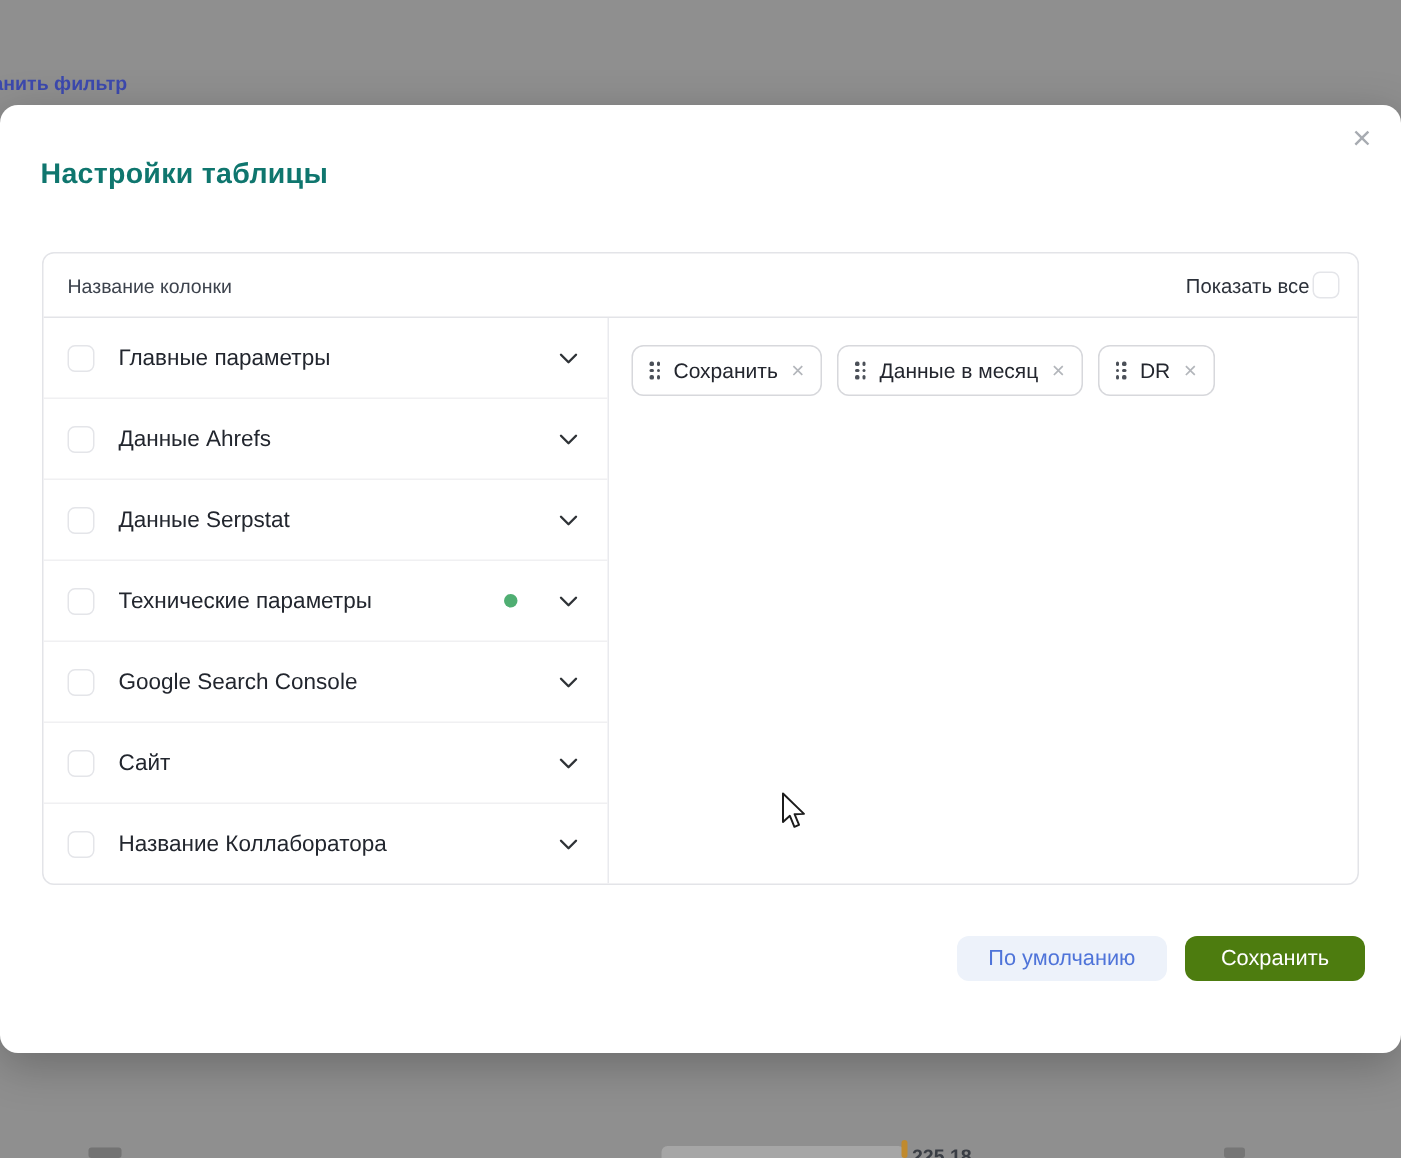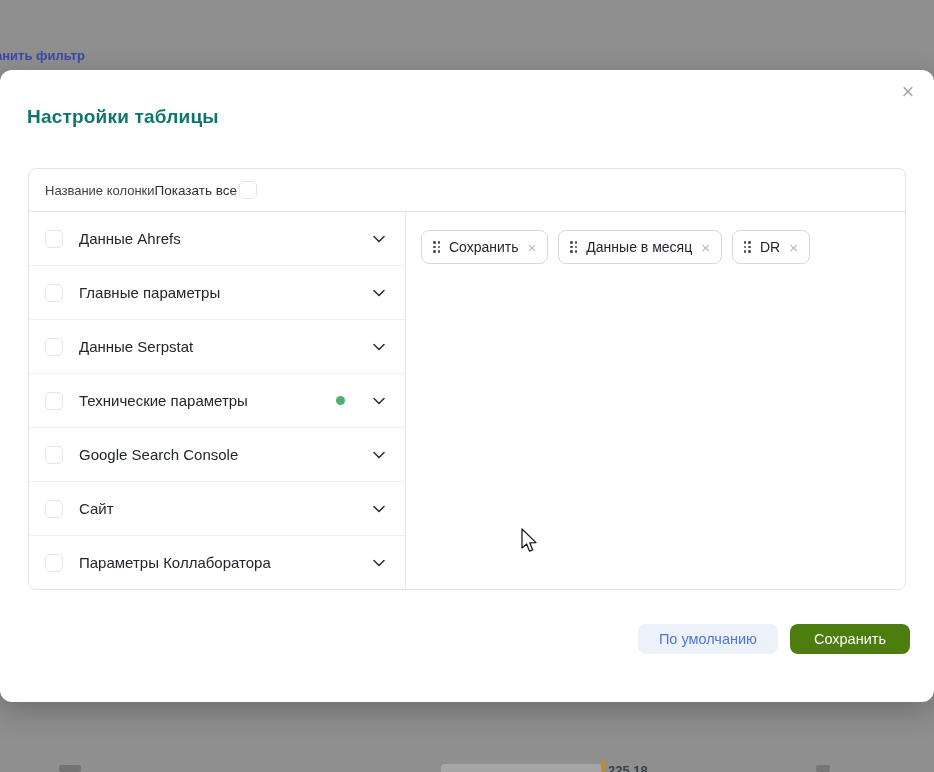--- a/index.html
+++ b/index.html
@@ -42,21 +42,21 @@
 
   
   .panel {
     position: absolute; left: 28px; top: 98px; width: 878px; height: 422px;
     border: 1px solid #e3e4e8; border-radius: 8px; overflow: hidden;
     display: flex; flex-direction: column; background: #fff;
   }
   .panel-header {
     height: 43px; flex: 0 0 43px;
     border-bottom: 1px solid #e3e4e8;
-    display: flex; align-items: center; 
+    display: flex; align-items: center; justify-content: space-between;
     padding: 0 12px 0 16px;
   }
   .panel-header-label { font-size: 13px; color: #3d434d; }
   .show-all { display: flex; align-items: center; gap: 2px; cursor: pointer; }
   .show-all-label { font-size: 13.5px; color: #2c313a; }
   .checkbox {
     width: 18px; height: 18px; border: 1.5px solid #e4e5e9; border-radius: 5px;
     background: #fff; flex: 0 0 18px;
   }
   .panel-body { flex: 1; display: flex; min-height: 0; }
@@ -127,29 +127,29 @@
         <span class="show-all-label">Показать все</span>
         <span class="checkbox"></span>
       </span>
     </div>
 
     <div class="panel-body">
       <div class="category-list">
 
         <div class="category-row">
           <span class="checkbox"></span>
+          <span class="category-label">Главные параметры</span>
+          <svg class="chevron" viewBox="0 0 16 16">
+              <polyline points="3,5.5 8,10.5 13,5.5" fill="none" stroke="#2f3337" stroke-width="1.6" stroke-linecap="round" stroke-linejoin="round"></polyline>
+            </svg>
+        </div>
+
+        <div class="category-row">
+          <span class="checkbox"></span>
           <span class="category-label">Данные Ahrefs</span>
-          <svg class="chevron" viewBox="0 0 16 16">
-              <polyline points="3,5.5 8,10.5 13,5.5" fill="none" stroke="#2f3337" stroke-width="1.6" stroke-linecap="round" stroke-linejoin="round"></polyline>
-            </svg>
-        </div>
-
-        <div class="category-row">
-          <span class="checkbox"></span>
-          <span class="category-label">Главные параметры</span>
           <svg class="chevron" viewBox="0 0 16 16">
               <polyline points="3,5.5 8,10.5 13,5.5" fill="none" stroke="#2f3337" stroke-width="1.6" stroke-linecap="round" stroke-linejoin="round"></polyline>
             </svg>
         </div>
 
         <div class="category-row">
           <span class="checkbox"></span>
           <span class="category-label">Данные Serpstat</span>
           <svg class="chevron" viewBox="0 0 16 16">
               <polyline points="3,5.5 8,10.5 13,5.5" fill="none" stroke="#2f3337" stroke-width="1.6" stroke-linecap="round" stroke-linejoin="round"></polyline>
@@ -176,21 +176,21 @@
         <div class="category-row">
           <span class="checkbox"></span>
           <span class="category-label">Сайт</span>
           <svg class="chevron" viewBox="0 0 16 16">
               <polyline points="3,5.5 8,10.5 13,5.5" fill="none" stroke="#2f3337" stroke-width="1.6" stroke-linecap="round" stroke-linejoin="round"></polyline>
             </svg>
         </div>
 
         <div class="category-row">
           <span class="checkbox"></span>
-          <span class="category-label">Параметры Коллаборатора</span>
+          <span class="category-label">Название Коллаборатора</span>
           <svg class="chevron" viewBox="0 0 16 16">
               <polyline points="3,5.5 8,10.5 13,5.5" fill="none" stroke="#2f3337" stroke-width="1.6" stroke-linecap="round" stroke-linejoin="round"></polyline>
             </svg>
         </div>
 
       </div>
 
       <div class="chips-area">
 
         <div class="chip">

